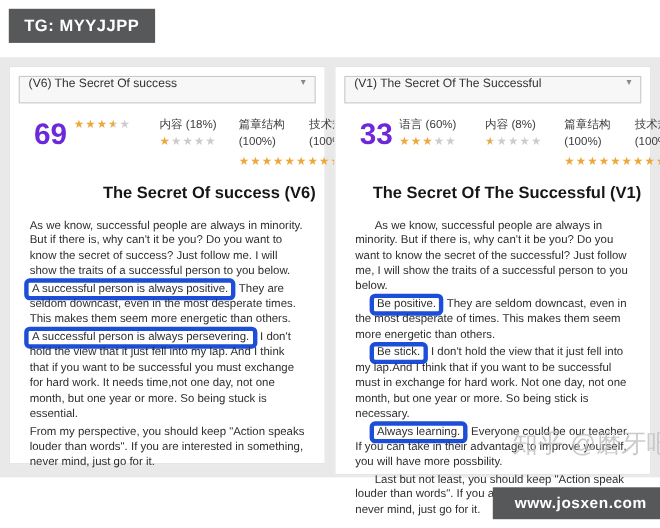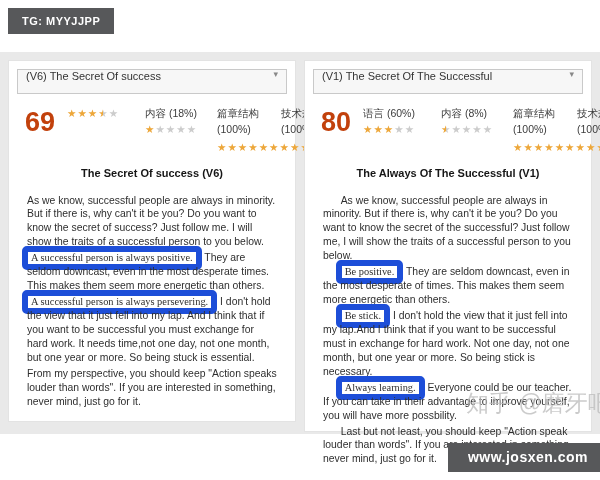--- a/index.html
+++ b/index.html
@@ -9,21 +9,21 @@
     font-family:"Liberation Sans","DejaVu Sans",sans-serif;
     -webkit-font-smoothing:antialiased;
   }
   .backdrop{position:absolute;left:0;top:52px;width:600px;height:382px;background:#e9e9e9}
 
   
   .badge{
     position:absolute;background:#57585a;color:#fff;
     font-weight:bold;letter-spacing:.5px;
   }
-  .badge.top{left:8px;top:8px;font-size:11px;padding:7px 14px}
+  .badge.top{left:8px;top:8px;font-size:15px;padding:7px 14px}
   .badge.bottom{right:0;bottom:8px;font-size:14px;padding:6px 12px 7px 20px;font-weight:bold}
   .zhihu-mark{
     position:absolute;left:466px;top:388px;
     color:#bfbfbf;opacity:.8;font-size:23px;white-space:nowrap;
   }
 
   
   .panel{
     position:absolute;top:60px;width:288px;background:#fff;
     border:1px solid #e3e3e3;box-sizing:border-box;
@@ -33,49 +33,49 @@
 
   .dropdown{
     margin:8px 8px 4px 8px;height:25px;background:#f7f7f7;border:1px solid #c9c9c9;
     display:flex;align-items:flex-start;justify-content:space-between;
     padding:0 8px;font-size:11px;color:#333;cursor:default;box-sizing:border-box;
   }
   .caret{color:#888;font-size:9px;line-height:1}
 
   .score-row{display:flex;padding:8px 6px 0 16px}
   .score-num{
-    font-size:27px;font-weight:bold;color:#c2410c;line-height:1;
-    margin-top:3px;width:42px;flex:none;
+    font-size:27px;font-weight:bold;color:#6d28d9;line-height:1;
+    margin-top:3px;width:42px;flex:none;text-align:center;
   }
   .crit{font-size:10.5px;color:#3c3c3c;line-height:1.5}
   .crit .lbl{white-space:nowrap}
   .crit.c1{width:78px;flex:none}
   .crit.c2{width:72px;flex:none}
   .col34 .row34{display:flex}
   .col34 .crit{width:64px;flex:none}
   .stars,.stars10{letter-spacing:1px;font-size:10.5px;white-space:nowrap}
   .stars10{display:block;margin-top:3px}
   .st-full{color:#eda73a}
   .st-empty{color:#cccccc}
   .st-half{
     background:linear-gradient(90deg,#eda73a 50%,#cccccc 50%);
     -webkit-background-clip:text;background-clip:text;color:transparent;
   }
 
   .essay-title{
-    text-align:center;font-weight:bold;font-size:11px;color:#161616;
+    text-align:right;font-weight:bold;font-size:15px;color:#161616;
     margin:14px 8px 0 8px;
   }
   .body-text{padding:13px 16px 0 16px;font-size:10.4px;line-height:1.34;color:#2e2e2e}
   .body-text p{margin:2px}
   .panel.right .body-text p{text-indent:1.7em}
   .hl{
-    border:6px solid #1d4ed8;border-radius:5px;
+    border:4px solid #1d4ed8;border-radius:5px;
     padding:0 3px 1px 3px;margin-left:-5px;
-    -webkit-box-decoration-break:clone;box-decoration-break:clone;font-family:Liberation Serif, serif;
+    -webkit-box-decoration-break:clone;box-decoration-break:clone;
   }
 </style>
 </head>
 <body>
 
 <div class="backdrop"></div>
 
 <div class="panel left">
   <div class="dropdown">
     <span>(V6) The Secret Of success</span>
@@ -112,21 +112,21 @@
     <p><span>From my perspective, you should keep "Action speaks louder than words". If you are interested in something, never mind, just go for it.</span></p>
   </div>
 </div>
 
 <div class="panel right">
   <div class="dropdown">
     <span>(V1) The Secret Of The Successful</span>
     <span class="caret">▾</span>
   </div>
   <div class="score-row">
-    <div class="score-num">80</div>
+    <div class="score-num">33</div>
     <div class="crit c1">
       <div class="lbl">语言 (60%)</div>
       <span class="stars"><span class="st-full">★</span><span class="st-full">★</span><span class="st-full">★</span><span class="st-empty">★</span><span class="st-empty">★</span></span>
     </div>
     <div class="crit c2">
       <div class="lbl">内容 (8%)</div>
       <span class="stars"><span class="st-half">★</span><span class="st-empty">★</span><span class="st-empty">★</span><span class="st-empty">★</span><span class="st-empty">★</span></span>
     </div>
     <div class="col34">
       <div class="row34">
@@ -135,21 +135,21 @@
           <div class="lbl">(100%)</div>
         </div>
         <div class="crit">
           <div class="lbl">技术规范</div>
           <div class="lbl">(100%)</div>
         </div>
       </div>
       <span class="stars10"><span class="st-full">★</span><span class="st-full">★</span><span class="st-full">★</span><span class="st-full">★</span><span class="st-full">★</span><span class="st-full">★</span><span class="st-full">★</span><span class="st-full">★</span><span class="st-full">★</span></span>
     </div>
   </div>
-  <div class="essay-title">The Always Of The Successful (V1)</div>
+  <div class="essay-title">The Secret Of The Successful (V1)</div>
   <div class="body-text">
     <p><span>As we know, successful people are always in minority. But if there is, why can't it be you? Do you want to know the secret of the successful? Just follow me, I will show the traits of a successful person to you below.</span></p>
     <p><span class="hl">Be positive.</span><span> They are seldom downcast, even in the most desperate of times. This makes them seem more energetic than others.</span></p>
     <p><span class="hl">Be stick.</span><span> I don't hold the view that it just fell into my lap.And I think that if you want to be successful must in exchange for hard work. Not one day, not one month, but one year or more. So being stick is necessary.</span></p>
     <p><span class="hl">Always learning.</span><span> Everyone could be our teacher. If you can take in their advantage to improve yourself, you will have more possbility.</span></p>
     <p><span>Last but not least, you should keep "Action speak louder than words". If you are interested in something, never mind, just go for it.</span></p>
   </div>
 </div>
 
 <div class="badge top">TG: MYYJJPP</div>

